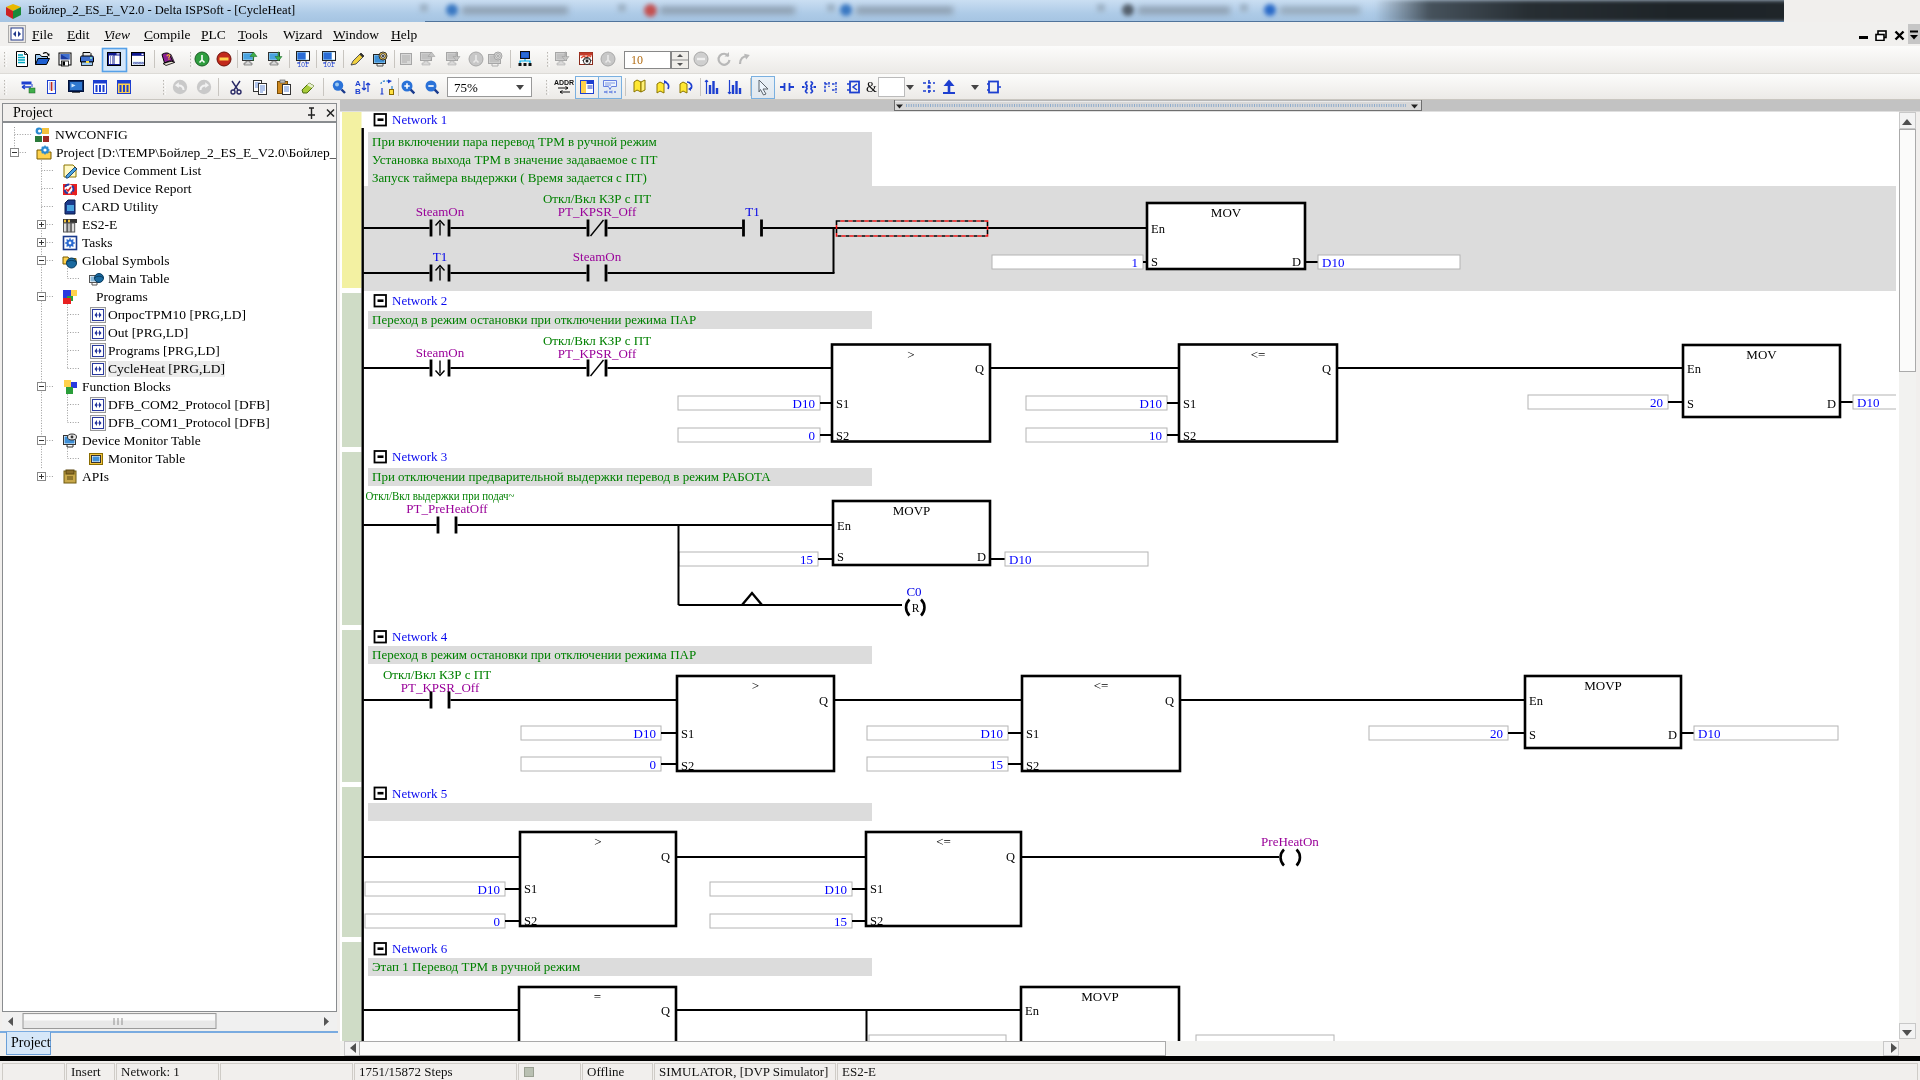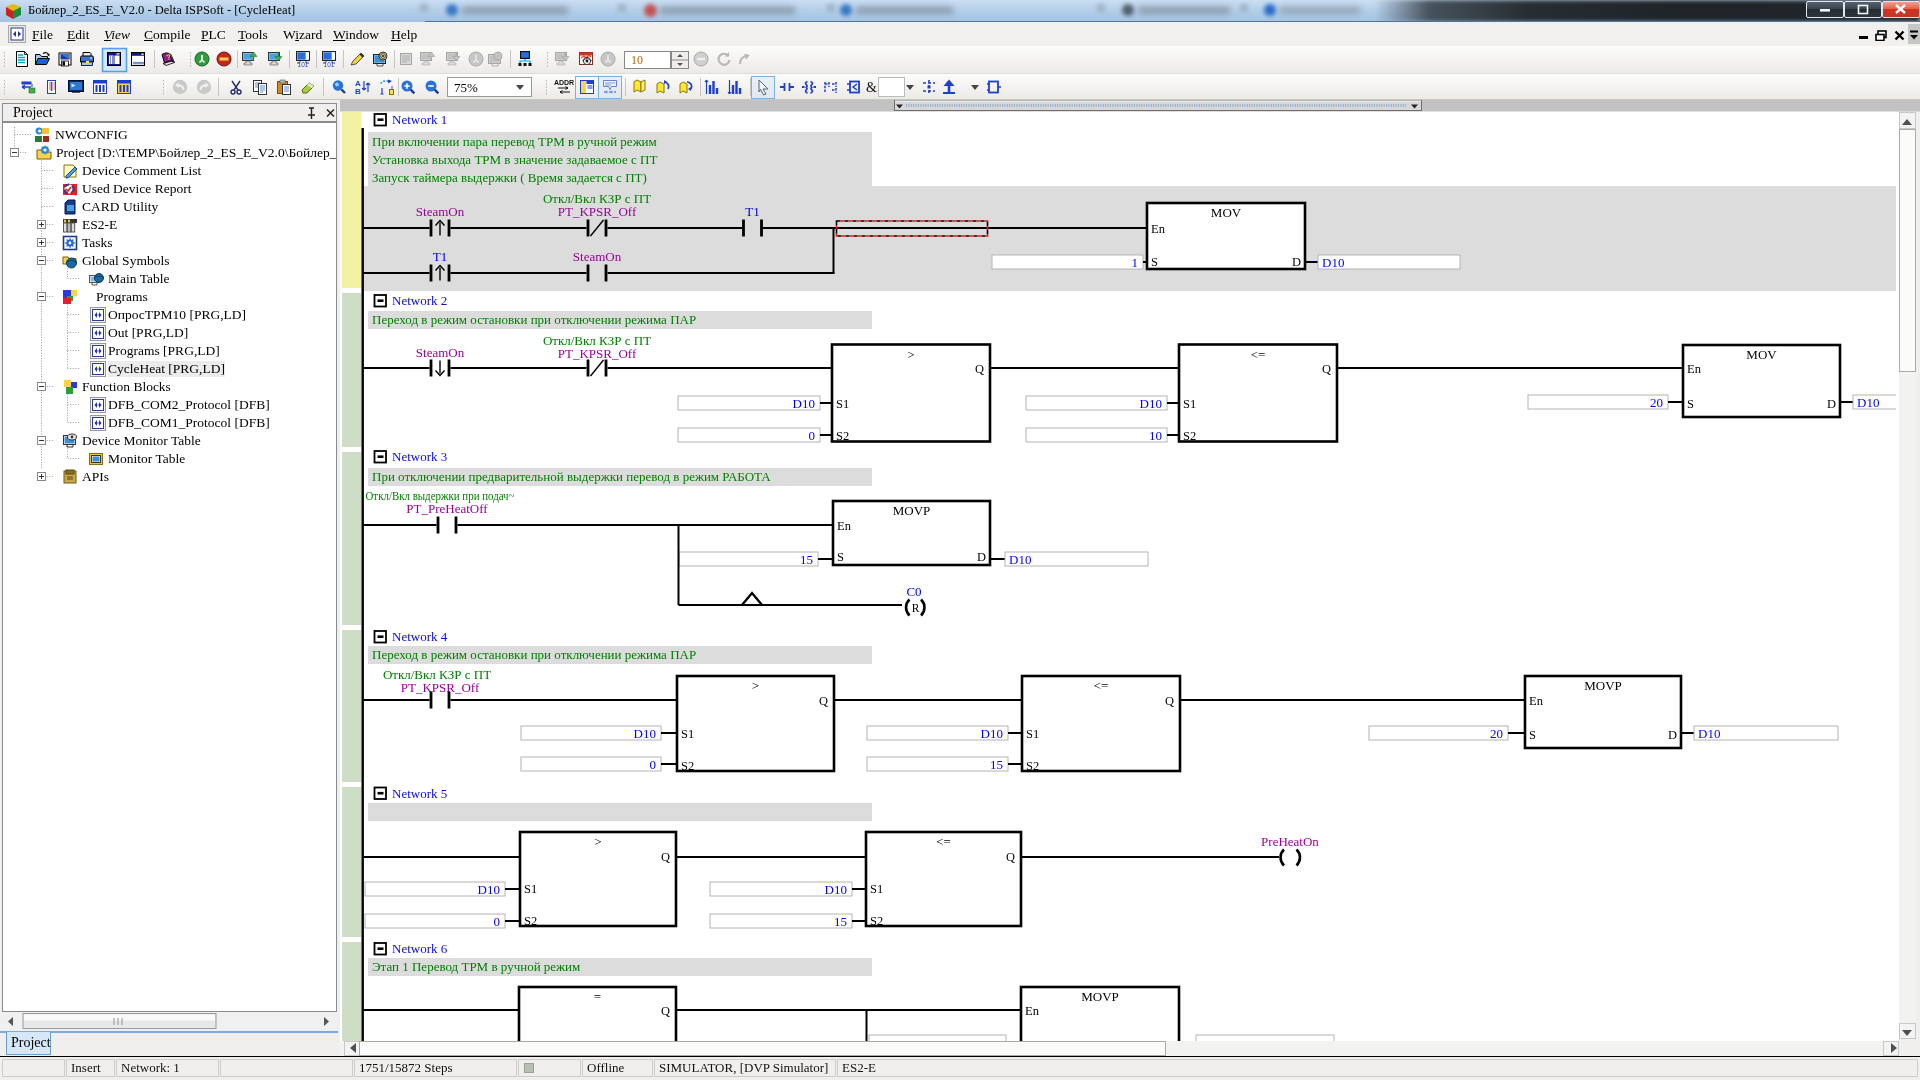--- a/index.html
+++ b/index.html
@@ -1,33 +1,33 @@
 <!DOCTYPE html>
 <html><head>
 <meta charset="utf-8">
 <style>
 html,body{margin:0;padding:0;width:1920px;height:1080px;overflow:hidden;background:#f1efed;
  font-family:"Liberation Serif",serif;}
 *{box-sizing:border-box;}
 .abs{position:absolute;}
-#titlebar{left:0;top:0;width:1920px;height:22px;background:linear-gradient(#cadef2,#aecbe7 60%,#a5c4e2);overflow:hidden;}
+#titlebar{left:0;top:0;width:1784px;height:22px;background:linear-gradient(#cadef2,#aecbe7 60%,#a5c4e2);overflow:hidden;}
 #titletext{left:28px;top:3px;font-size:12.5px;color:#000;}
 #darkblur{left:1235px;top:0;width:560px;height:22px;background:linear-gradient(90deg,#9db7d2,#33506e 30%,#17324e 60%,#0f2740);filter:blur(4px);}
 .winbtn{top:1px;height:17px;border:1px solid #dfe8f0;border-radius:2px;background:linear-gradient(#55626e,#39454f 45%,#242d34 50%,#2d363d);}
 #btnclose{background:linear-gradient(#f49e8e,#e8604a 45%,#d23420 50%,#c33627);}
 #menubar{left:0;top:22px;width:1920px;height:24px;background:#f1f0ee;}
 .menuitem{top:5px;font-size:13.5px;color:#000;}
 #tbar1{left:0;top:46px;width:1920px;height:28px;background:linear-gradient(#fcfcfb,#eceae7);border-bottom:1px solid #dddbd7;}
 #tbar2{left:0;top:74px;width:1920px;height:26px;background:linear-gradient(#fcfcfb,#eceae7);border-bottom:1px solid #c9c6c0;}
 #panel{left:0;top:100px;width:340px;height:956px;background:#f1efed;}
 #ptitle{left:2px;top:3px;width:335px;height:19px;border:1px solid #898c8f;background:#f1efed;font-size:14px;padding:1px 0 0 10px;}
 #ptree{left:2px;top:22px;width:335px;height:890px;border:1px solid #898c8f;background:#fff;overflow:hidden;}
 .trow{position:absolute;left:0;width:330px;height:18px;font-size:13.5px;white-space:nowrap;}
 .statusseg{top:2px;height:18px;border:1px solid #cfccc7;font-size:13px;padding:0 4px;color:#111;}
-#statusbar{left:0;top:1056px;width:1920px;height:20px;background:#f1efed;border-top:1px solid #000000;}
+#statusbar{left:0;top:1056px;width:1920px;height:20px;background:#f1efed;border-top:5px solid #000000;}
 </style>
 </head>
 <body>
 <div class="abs" id="titlebar">
   <div class="abs" style="left:420px;top:4px;width:8px;height:8px;background:#9fb4c8;filter:blur(2px);"></div>
   <div class="abs" style="left:446px;top:4px;width:12px;height:12px;border-radius:6px;background:#3a78c2;filter:blur(2px);"></div>
   <div class="abs" style="left:462px;top:7px;width:106px;height:7px;background:#8a9aab;filter:blur(3px);"></div>
   <div class="abs" style="left:618px;top:4px;width:8px;height:8px;background:#9fb4c8;filter:blur(2px);"></div>
   <div class="abs" style="left:644px;top:4px;width:13px;height:13px;border-radius:7px;background:#c45050;filter:blur(2px);"></div>
   <div class="abs" style="left:660px;top:7px;width:135px;height:7px;background:#8a9aab;filter:blur(3px);"></div>

